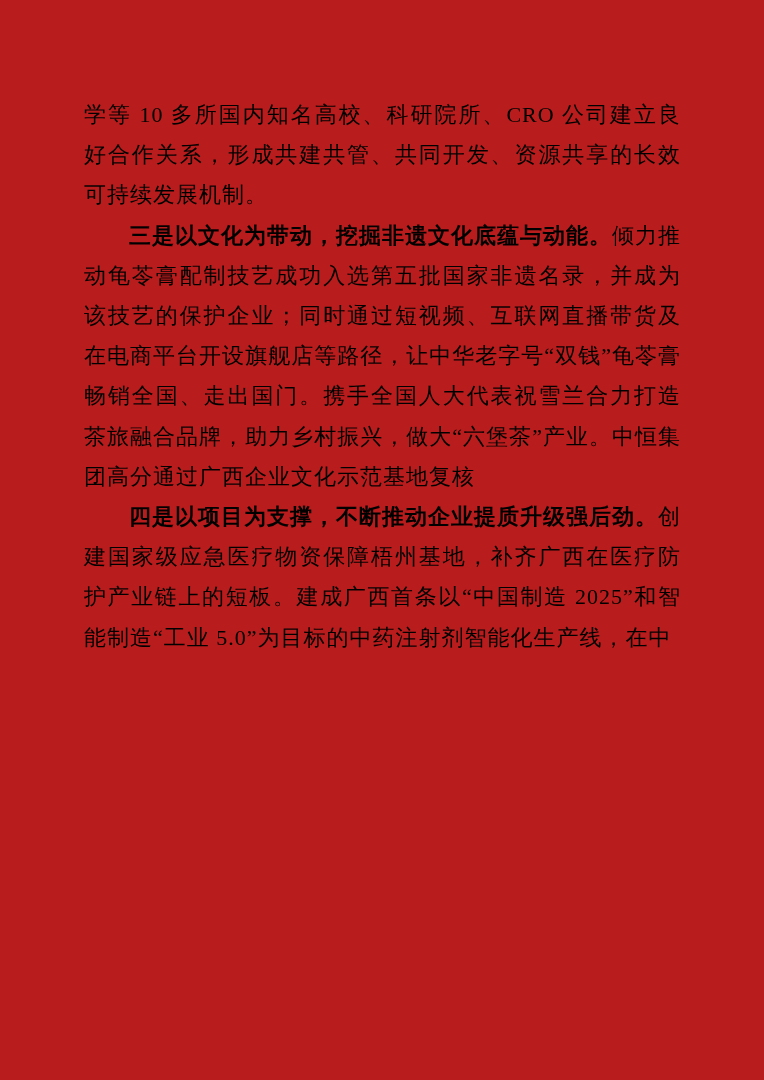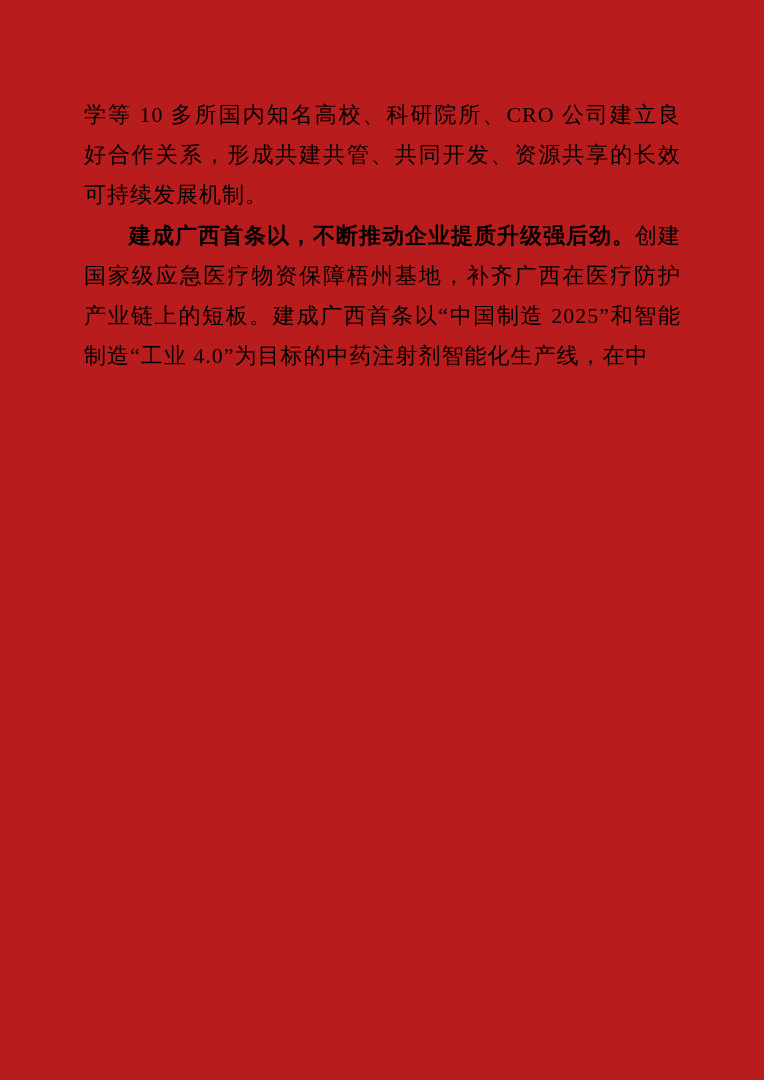--- a/index.html
+++ b/index.html
@@ -48,17 +48,18 @@
 </style>
 </head>
 <body>
 
 <div class="page">
   <div class="text-block">
 
     <p class="para"><span>学等 10 多所国内知名高校、科研院所、CRO 公司建立良好合作关系，形成共建共管、共同开发、资源共享的长效可持续发展机制。</span></p>
 
 
+    <p class="para indented"><b class="lead">三是以文化为带动，挖掘非遗文化底蕴与动能。</b><span>倾力推动龟苓膏配制技艺成功入选第五批国家非遗名录，并成为该技艺的保护企业；同时通过短视频、互联网直播带货及在电商平台开设旗舰店等路径，让中华老字号“双钱”龟苓膏畅销全国、走出国门。携手全国人大代表祝雪兰合力打造茶旅融合品牌，助力乡村振兴，做大“六堡茶”产业。中恒集团高分通过广西企业文化示范基地复核</span></p>
 
-    <p class="para indented"><b class="lead">建成广西首条以，不断推动企业提质升级强后劲。</b><span>创建国家级应急医疗物资保障梧州基地，补齐广西在医疗防护产业链上的短板。建成广西首条以“中国制造 2025”和智能制造“工业 4.0”为目标的中药注射剂智能化生产线，在中</span></p>
+    <p class="para indented"><b class="lead">四是以项目为支撑，不断推动企业提质升级强后劲。</b><span>创建国家级应急医疗物资保障梧州基地，补齐广西在医疗防护产业链上的短板。建成广西首条以“中国制造 2025”和智能制造“工业 5.0”为目标的中药注射剂智能化生产线，在中</span></p>
 
   </div>
 </div>
 
 </body></html>

